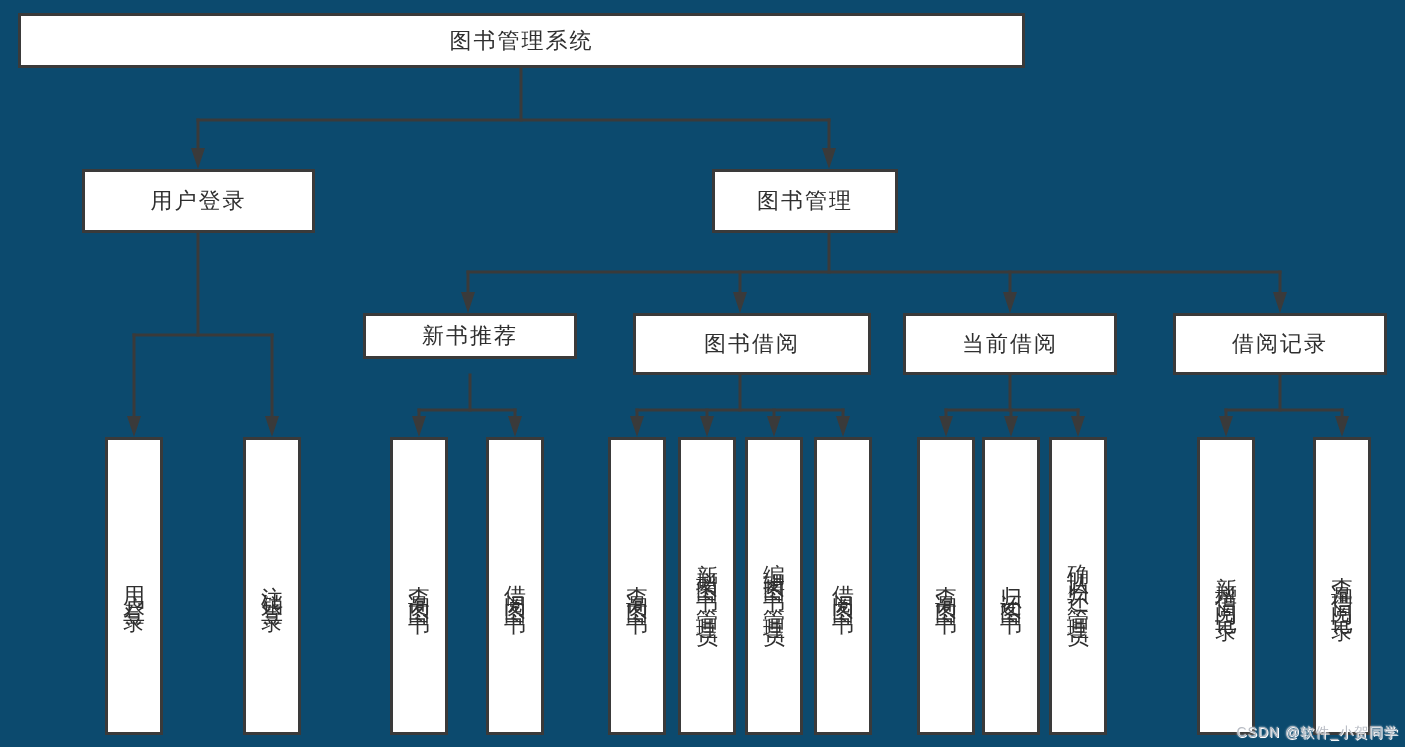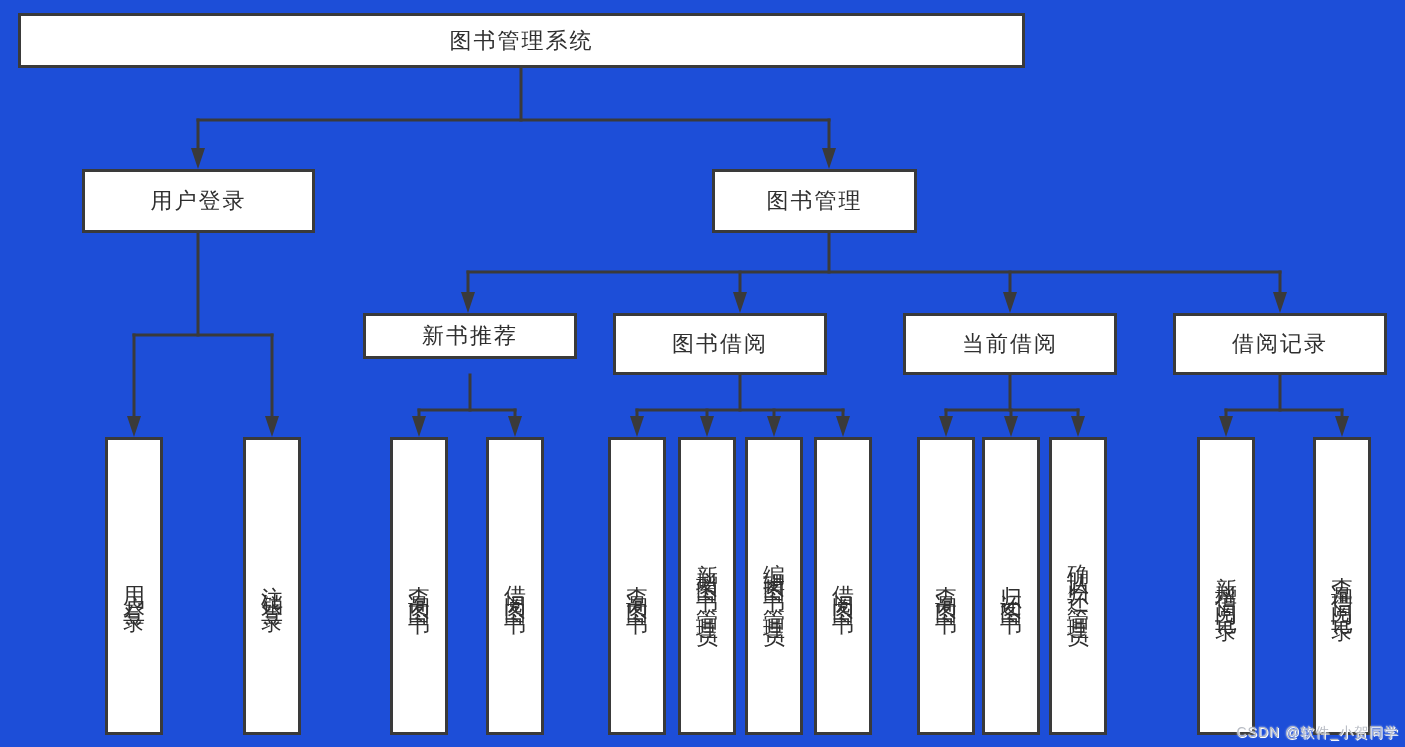--- a/index.html
+++ b/index.html
@@ -5,21 +5,21 @@
   html, body {
     margin: 0;
     padding: 0;
     background: #ffffff;
     font-family: "Liberation Sans", "DejaVu Sans", sans-serif;
   }
   .canvas {
     position: relative;
     width: 1405px;
     height: 747px;
-    background: #1d4ed8;
+    background: #0c4a6e;
     overflow: hidden;
   }
   .wires {
     position: absolute;
     left: 0; top: 0;
     width: 1405px;
     height: 747px;
     z-index: 1;
   }
   .node {
@@ -40,24 +40,24 @@
     writing-mode: vertical-rl;
     text-orientation: mixed;
     letter-spacing: 9px;
     line-height: 1;
     white-space: normal;
   }
   
   .n-root            { left: 18px;   top: 13px;  width: 1007px; height: 55px; }
   
   .n-user-login      { left: 82px;   top: 169px; width: 233px;  height: 64px; }
-  .n-book-mgmt       { left: 712px;  top: 169px; width: 205px;  height: 64px; }
+  .n-book-mgmt       { left: 712px;  top: 169px; width: 186px;  height: 64px; }
   
   .n-new-book-rec    { left: 363px;  top: 313px; width: 214px;  height: 46px; }
-  .n-book-borrow     { left: 613px;  top: 313px; width: 214px;  height: 62px; }
+  .n-book-borrow     { left: 633px;  top: 313px; width: 238px;  height: 62px; }
   .n-current-borrow  { left: 903px;  top: 313px; width: 214px;  height: 62px; text-align: center; }
   .n-borrow-records  { left: 1173px; top: 313px; width: 214px;  height: 62px; }
   
   .leaf              { top: 437px; width: 58px; height: 298px; }
   .l-a1 { left: 105px; }  .l-a2 { left: 243px; }
   .l-b1 { left: 390px; }  .l-b2 { left: 486px; }
   .l-c1 { left: 608px; }  .l-c2 { left: 678px; }  .l-c3 { left: 745px; }  .l-c4 { left: 814px; }
   .l-d1 { left: 917px; }  .l-d2 { left: 982px; }  .l-d3 { left: 1049px; }
   .l-e1 { left: 1197px; } .l-e2 { left: 1313px; }
   .watermark {

